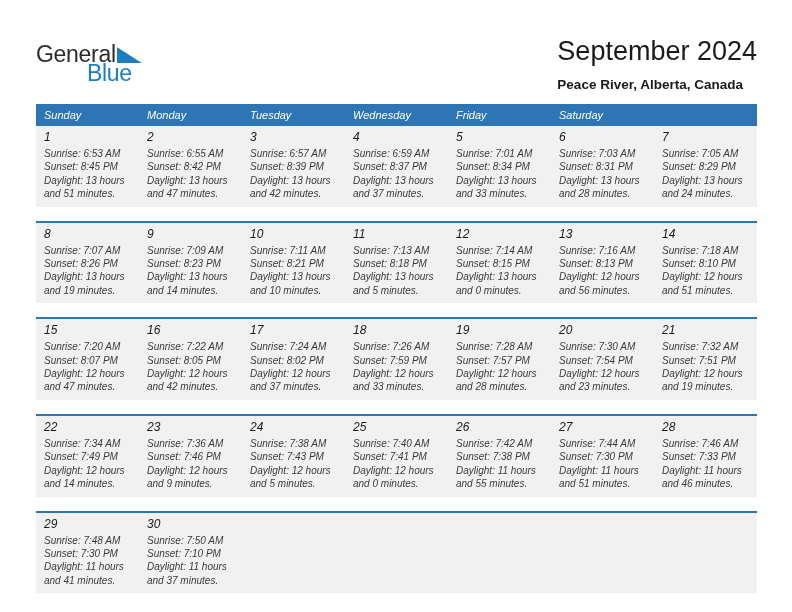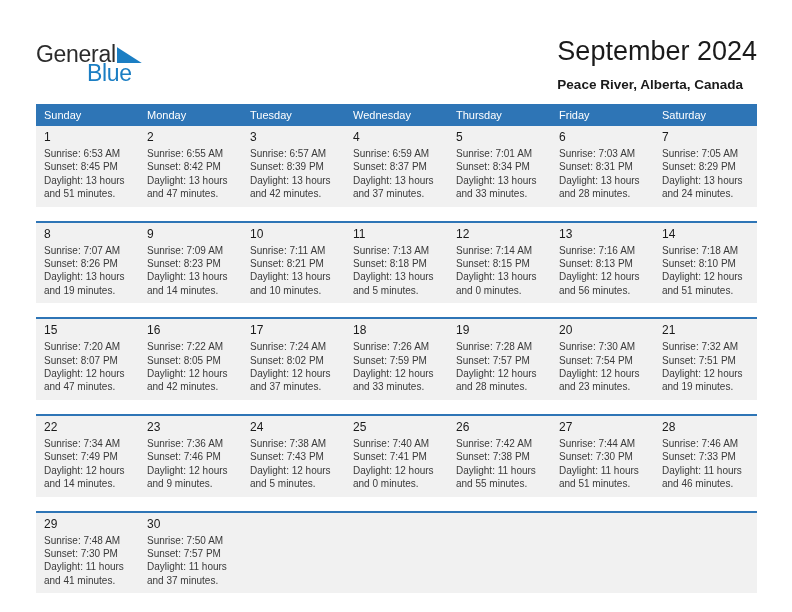--- a/index.html
+++ b/index.html
@@ -15,21 +15,21 @@
   .logo { padding-top:9px; line-height:1; }
   .logo-row1 { display:flex; align-items:flex-end; font-size:23px; letter-spacing:-0.3px; color:#2b2b2b; }
   .logo-tri { display:inline-block; width:25px; height:16px; margin-left:1px; margin-bottom:3px;
               background:var(--logo-blue,#1b7ec3); clip-path:polygon(0 0,100% 100%,0 100%); }
   .logo-row2 { font-size:23px; letter-spacing:-0.3px; color:var(--logo-blue,#1b7ec3); margin-top:-4px; padding-left:51px; }
   .titles { padding-top:2px; }
   .title { font-size:27px; color:#1a1a1a; }
   .subtitle { font-size:13.5px; font-weight:bold; color:#1a1a1a; margin-top:10px; }
 
   
-  .table { position:absolute; left:36px; top:104px; width:721px; }
+  .table { position:absolute; left:36px; top:104px; width:721px;font-style:italic; }
   .thead { display:grid; grid-template-columns:repeat(7,1fr); background:var(--header-bg,#2e75b6); height:22px; }
   .th { color:#ffffff; font-size:11px; line-height:22px; padding-left:8px; overflow:hidden; }
   .week.with-line { border-top:2px solid var(--line,#2e75b6); }
   .week-content { display:grid; grid-template-columns:repeat(7,1fr); background:var(--row-bg,#f1f1f1); min-height:72px; margin-bottom:14px; }
   .cell { padding:3px 5px 6px 8px; }
   .day-num { font-size:12px; color:#1a1a1a; line-height:16px; margin-bottom:2px; }
   .day-info { font-size:10px; color:#3a3a3a; line-height:13.4px; white-space:pre-line; }
 </style>
 </head>
 <body>
@@ -48,21 +48,20 @@
       <div class="subtitle">Peace River, Alberta, Canada</div>
     </div>
   </div>
 
   <div class="table">
     <div class="thead" id="weekday-row">
         <div class="th">Sunday</div>
         <div class="th">Monday</div>
         <div class="th">Tuesday</div>
         <div class="th">Wednesday</div>
-        <div class="th">Thursday</div>
         <div class="th">Friday</div>
         <div class="th">Saturday</div>
       </div>
     <div id="weeks">
         <div class="week">
           <div class="week-content">
             <div class="cell">
               <div class="day-num">1</div>
               <div class="day-info">Sunrise: 6:53 AM
 Sunset: 8:45 PM
@@ -277,21 +276,21 @@
             <div class="cell">
               <div class="day-num">29</div>
               <div class="day-info">Sunrise: 7:48 AM
 Sunset: 7:30 PM
 Daylight: 11 hours
 and 41 minutes.</div>
             </div>
             <div class="cell">
               <div class="day-num">30</div>
               <div class="day-info">Sunrise: 7:50 AM
-Sunset: 7:57 PM
+Sunset: 7:10 PM
 Daylight: 11 hours
 and 37 minutes.</div>
             </div>
             <div class="cell"></div>
             <div class="cell"></div>
             <div class="cell"></div>
             <div class="cell"></div>
             <div class="cell"></div>
           </div>
         </div>

